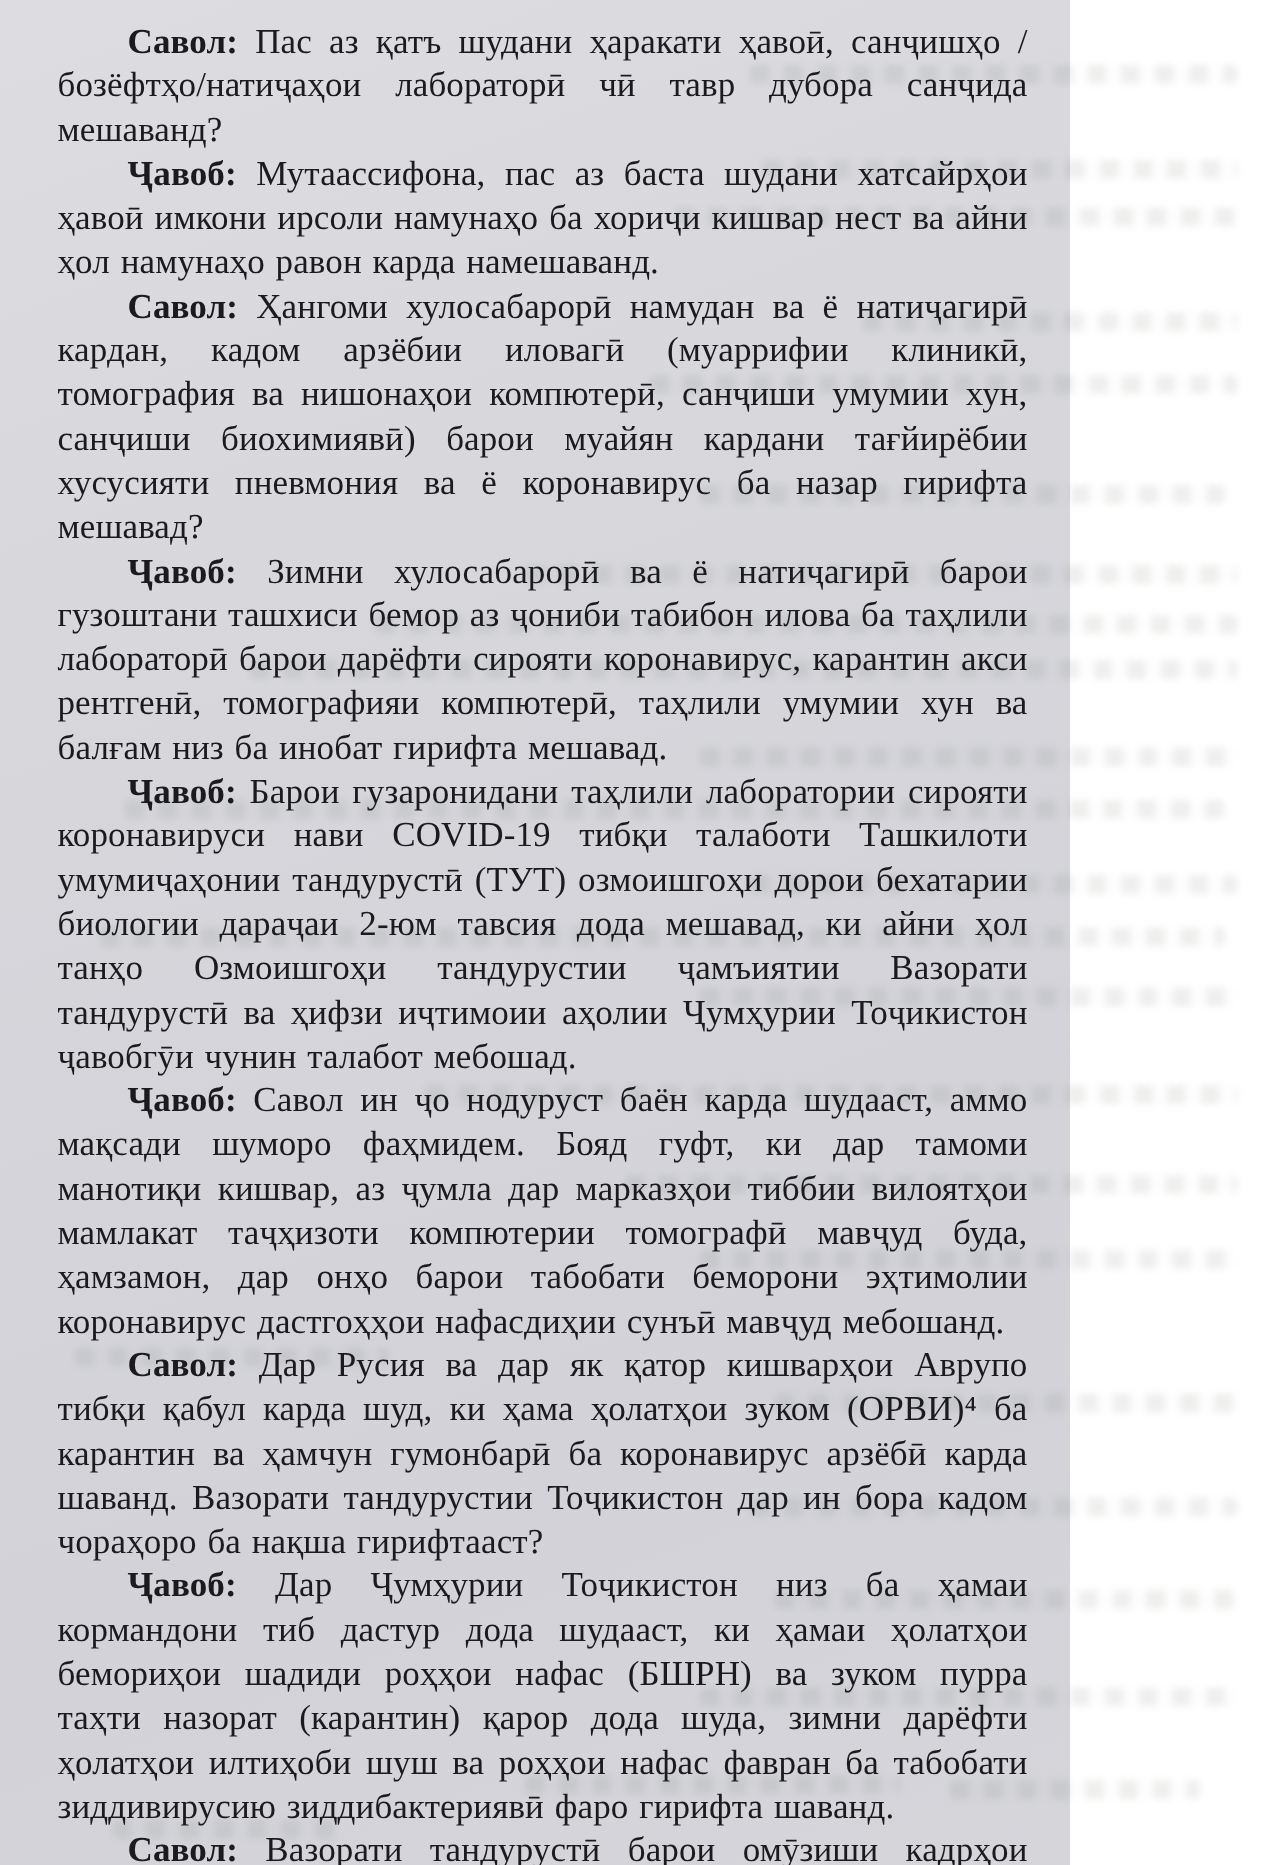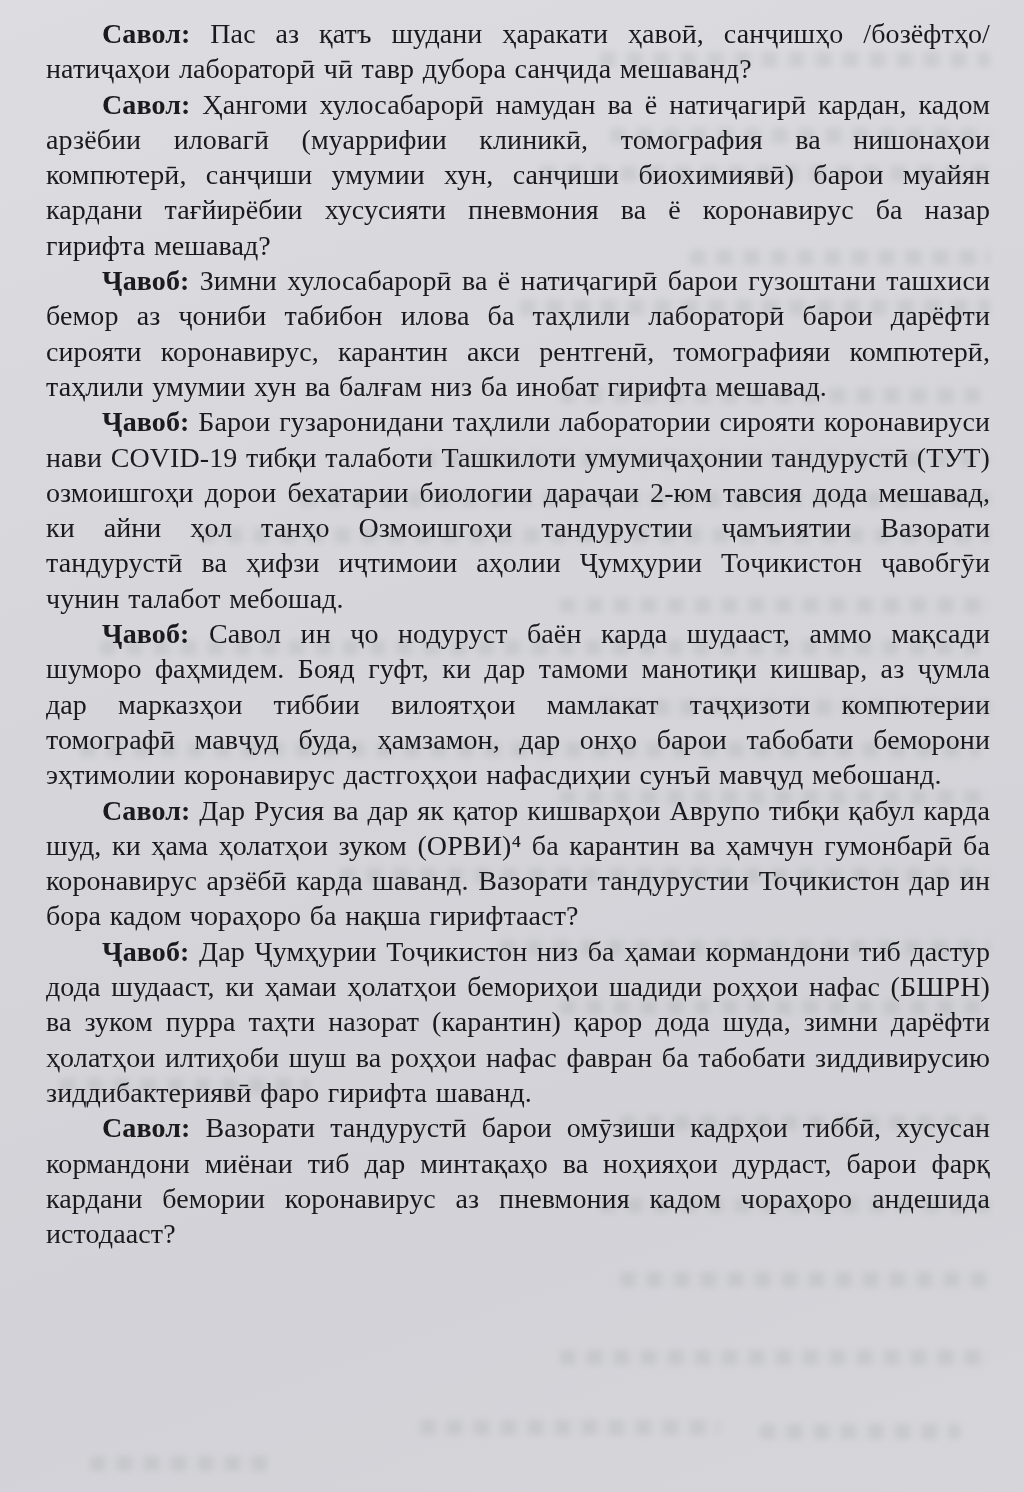--- a/index.html
+++ b/index.html
@@ -7,21 +7,21 @@
     padding: 0;
   }
   body {
     width: 1024px;
     height: 1492px;
     overflow: hidden;
     font-family: "Liberation Serif", "DejaVu Serif", serif;
   }
   .page {
     position: relative;
-    width: 1024px;
+    width: 856px;
     height: 1492px;
     background: linear-gradient(160deg, #dcdce1 0%, #d6d6db 35%, #d2d2d8 75%, #d5d5da 100%);
   }
   
   .bleed {
     position: absolute;
     inset: 0;
     z-index: 1;
     pointer-events: none;
   }
@@ -86,20 +86,24 @@
     <i class="smudge" style="top:1424px; left:760px; width:200px;"></i>
     <i class="smudge" style="top:1456px; left:90px;  width:180px;"></i>
   </div>
 
   <div class="content">
     <p class="para">
       <span class="label">Савол:</span>
       <span class="body">Пас аз қатъ шудани ҳаракати ҳавоӣ, санҷишҳо /бозёфтҳо/натиҷаҳои лабораторӣ чӣ тавр дубора санҷида мешаванд?</span>
     </p>
     <p class="para">
+      <span class="label">Ҷавоб:</span>
+      <span class="body">Мутаассифона, пас аз баста шудани хатсайрҳои ҳавоӣ имкони ирсоли намунаҳо ба хориҷи кишвар нест ва айни ҳол намунаҳо равон карда намешаванд.</span>
+    </p>
+    <p class="para">
       <span class="label">Савол:</span>
       <span class="body">Ҳангоми хулосабарорӣ намудан ва ё натиҷагирӣ кардан, кадом арзёбии иловагӣ (муаррифии клиникӣ, томография ва нишонаҳои компютерӣ, санҷиши умумии хун, санҷиши биохимиявӣ) барои муайян кардани тағйирёбии хусусияти пневмония ва ё коронавирус ба назар гирифта мешавад?</span>
     </p>
     <p class="para">
       <span class="label">Ҷавоб:</span>
       <span class="body">Зимни хулосабарорӣ ва ё натиҷагирӣ барои гузоштани ташхиси бемор аз ҷониби табибон илова ба таҳлили лабораторӣ барои дарёфти сирояти коронавирус, карантин акси рентгенӣ, томографияи компютерӣ, таҳлили умумии хун ва балғам низ ба инобат гирифта мешавад.</span>
     </p>
     <p class="para">
       <span class="label">Ҷавоб:</span>
       <span class="body">Барои гузаронидани таҳлили лаборатории сирояти коронавируси нави COVID-19 тибқи талаботи Ташкилоти умумиҷаҳонии тандурустӣ (ТУТ) озмоишгоҳи дорои бехатарии биологии дараҷаи 2-юм тавсия дода мешавад, ки айни ҳол танҳо Озмоишгоҳи тандурустии ҷамъиятии Вазорати тандурустӣ ва ҳифзи иҷтимоии аҳолии Ҷумҳурии Тоҷикистон ҷавобгӯи чунин талабот мебошад.</span>

